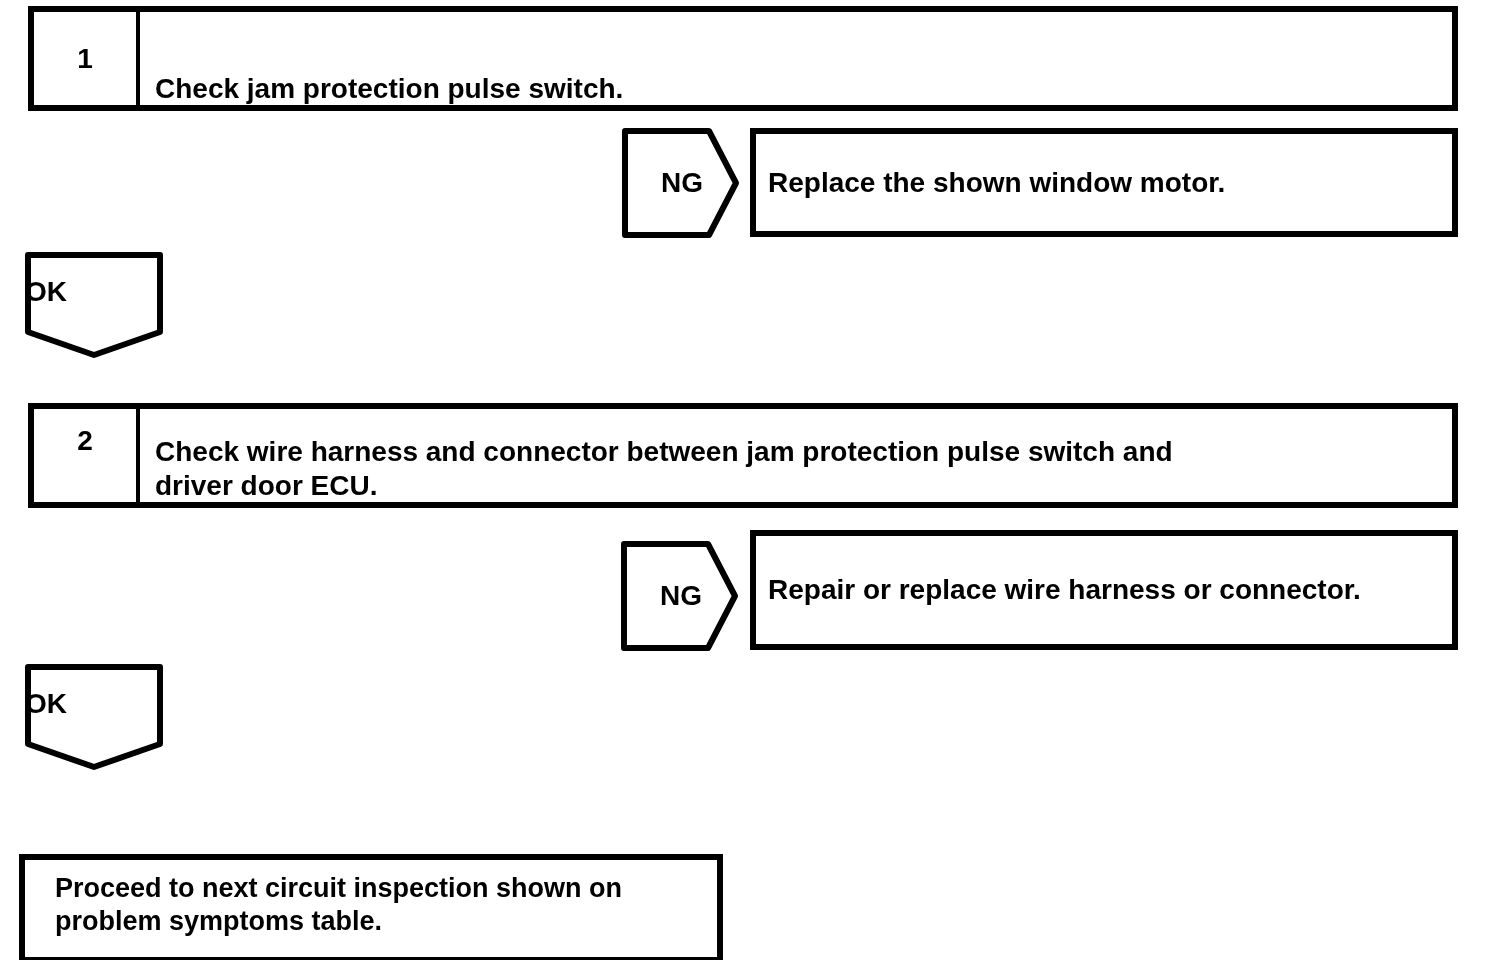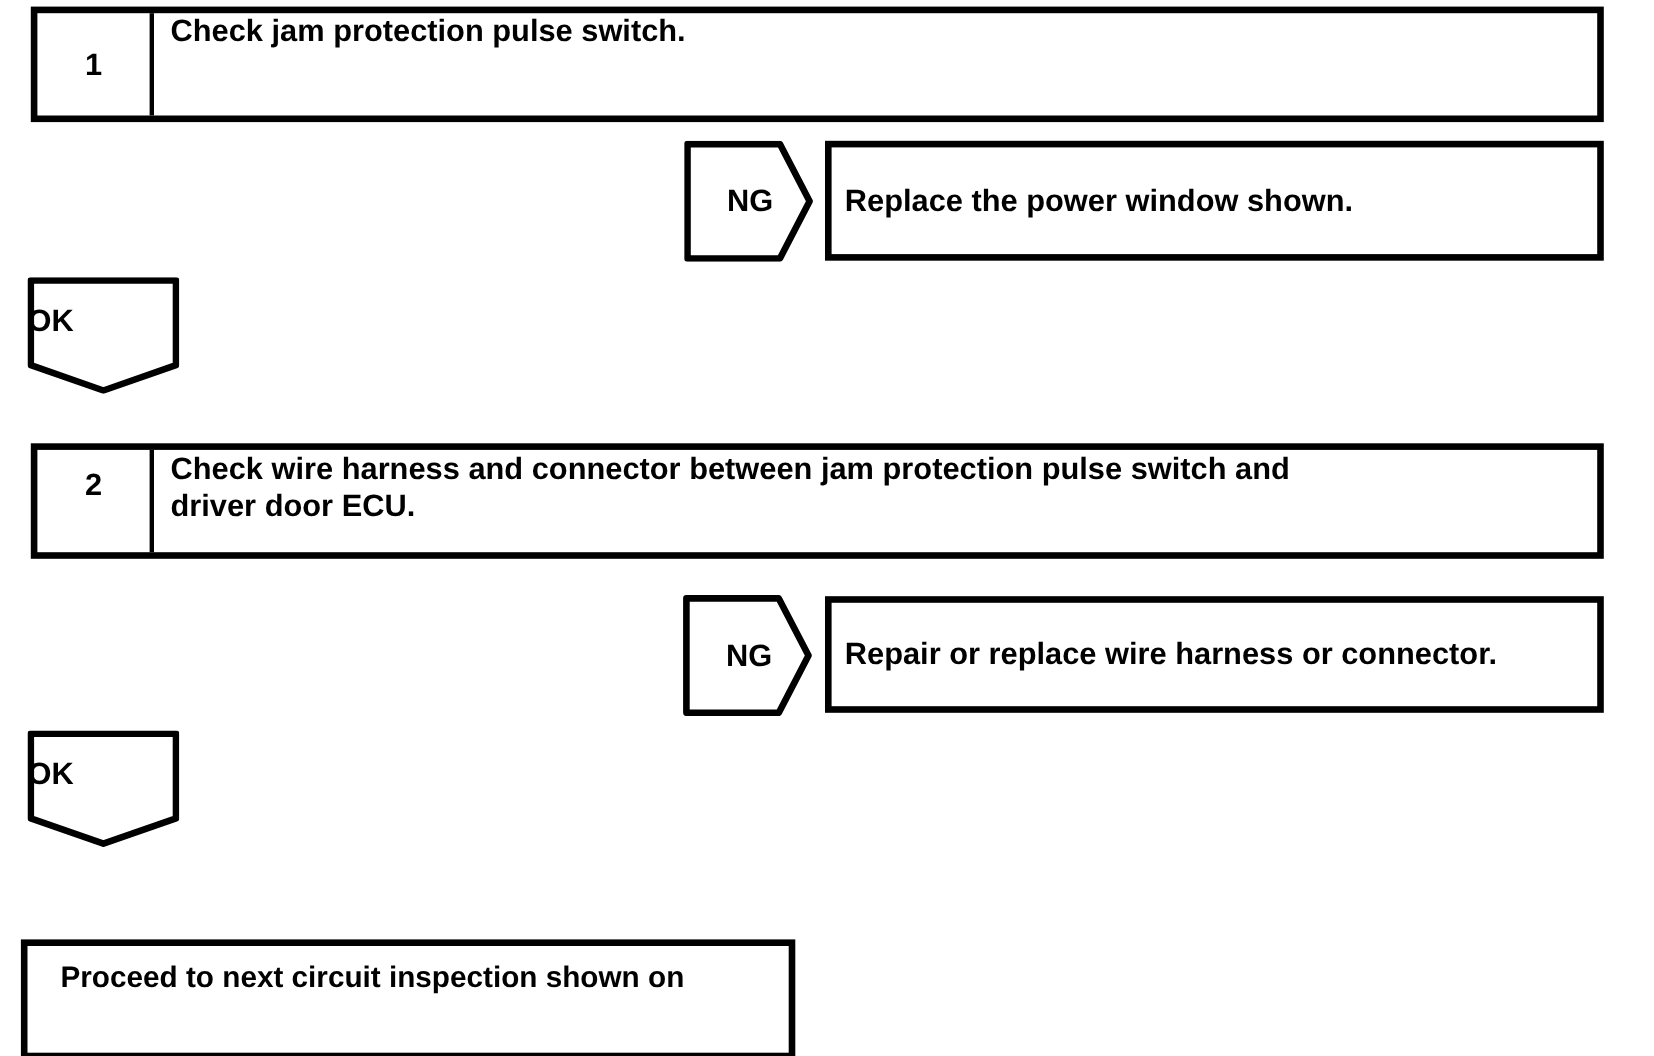--- a/index.html
+++ b/index.html
@@ -35,26 +35,26 @@
   .instr {
     flex: 1;
     padding-left: 15px;
     font-size: 28px;
   }
   .line { white-space: nowrap; }
 
   
   #step1 { left: 28px; top: 6px; width: 1430px; height: 105px; }
   #step1 .num-cell { align-items: center; }
-  #step1 .instr { display: flex; align-items: flex-start; }
+  #step1 .instr { display: flex; align-items: flex-end; }
 
   
   #step2 { left: 28px; top: 403px; width: 1430px; height: 105px; }
   #step2 .num-cell { align-items: flex-start; padding-top: 16px; }
-  #step2 .instr { line-height: 34px; }
+  #step2 .instr { padding-top: 16px; line-height: 34px; margin-top: 10px; }
 
   
   .ng-arrow {
     position: absolute;
     width: 120px;
     height: 110px;
   }
   .ng-arrow svg { position: absolute; left: 0; top: 0; }
   .ng-label {
     position: absolute;
@@ -74,21 +74,21 @@
     position: absolute;
     background: #ffffff;
     border: 6px solid #000000;
     box-sizing: border-box;
     display: flex;
     align-items: center;
     padding-left: 12px;
     font-size: 28px;
   }
   #reply1 { left: 750px; top: 128px; width: 708px; height: 109px; }
-  #reply2 { left: 750px; top: 542px; width: 708px; height: 106px; }
+  #reply2 { left: 750px; top: 530px; width: 708px; height: 120px; }
 
   
   .ok-arrow {
     position: absolute;
     width: 138px;
     height: 106px;
   }
   .ok-arrow svg { position: absolute; left: 0; top: 0; }
   .ok-label {
     position: absolute;
@@ -130,21 +130,21 @@
   </div>
 
   <div class="ng-arrow" id="ng1">
     <svg width="120" height="110" viewBox="0 0 120 110">
       <polygon points="3,3 87,3 114,55 87,107 3,107" fill="#ffffff" stroke="#000000" stroke-width="6" stroke-linejoin="round"></polygon>
     </svg>
     <div class="ng-label">NG</div>
   </div>
 
   <div class="action-box" id="reply1">
-    <div class="line">Replace the power window shown.</div>
+    <div class="line">Replace the shown window motor.</div>
   </div>
 
   <div class="ok-arrow" id="ok1">
     <svg width="138" height="106" viewBox="0 0 138 106">
       <polygon points="3,3 135,3 135,80 69,103 3,80" fill="#ffffff" stroke="#000000" stroke-width="6" stroke-linejoin="round"></polygon>
     </svg>
     <div class="ok-label">OK</div>
   </div>
 
   <div class="box" id="step2">
@@ -170,15 +170,16 @@
 
   <div class="ok-arrow" id="ok2">
     <svg width="138" height="106" viewBox="0 0 138 106">
       <polygon points="3,3 135,3 135,80 69,103 3,80" fill="#ffffff" stroke="#000000" stroke-width="6" stroke-linejoin="round"></polygon>
     </svg>
     <div class="ok-label">OK</div>
   </div>
 
   <div id="terminal">
     <div class="line">Proceed to next circuit inspection shown on</div>
+    <div class="line">problem symptoms table.</div>
   </div>
 
 </div>
 
 </body></html>

